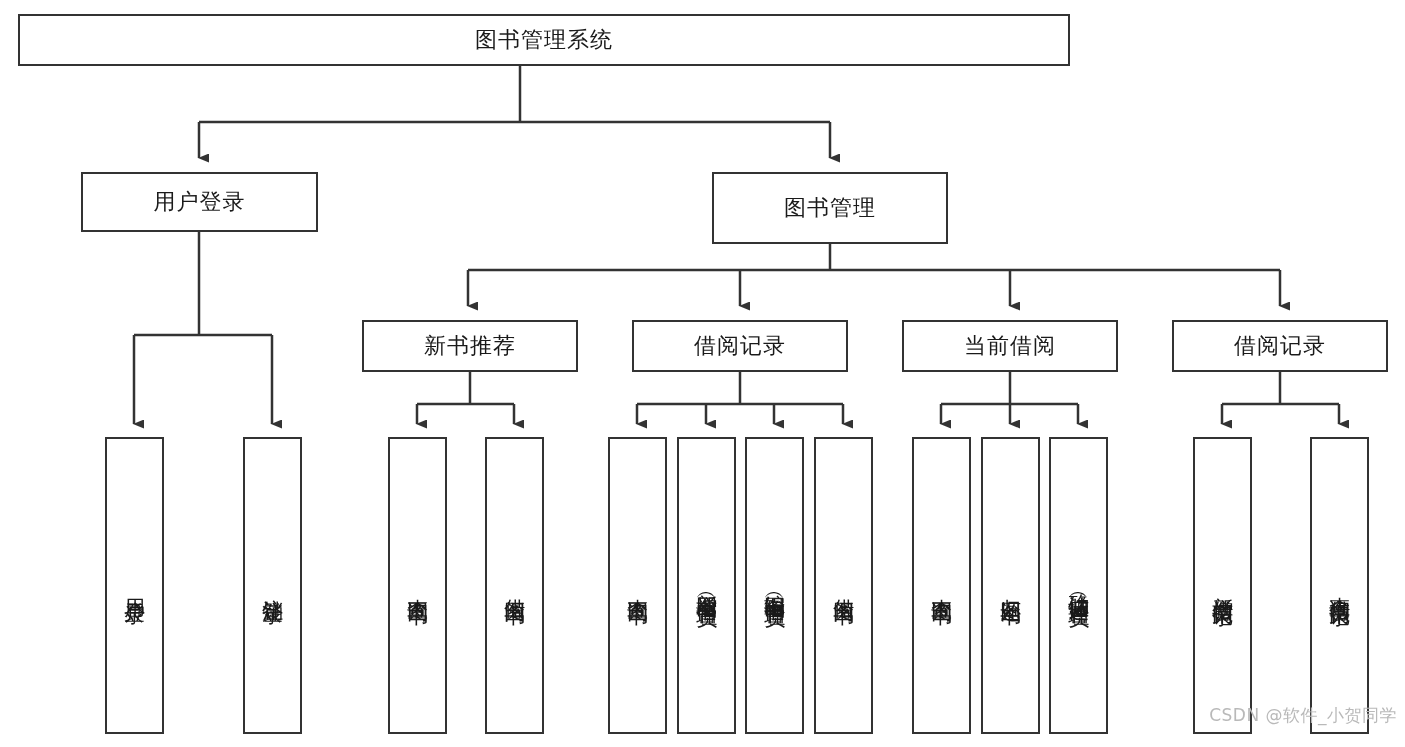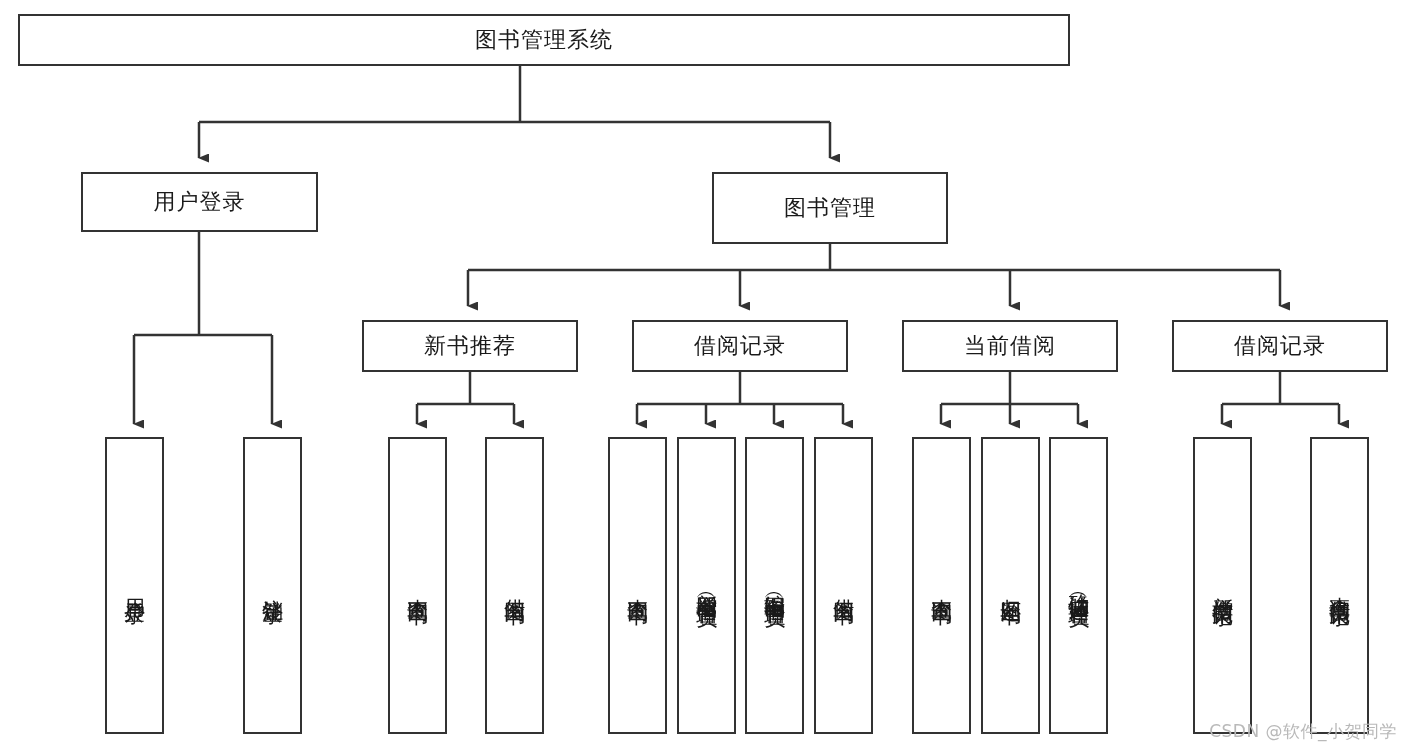--- a/index.html
+++ b/index.html
@@ -53,21 +53,21 @@
     white-space: nowrap;
     text-align: center;
   }
   .node-v .vtext {
     writing-mode: vertical-rl;
     text-orientation: upright;
   }
   .watermark {
     position: absolute;
     right: 8px;
-    bottom: 4px;
+    bottom: 20px;
     font-size: 17px;
     color: #b9b9b9;
     letter-spacing: 0.5px;
     white-space: nowrap;
     z-index: 5;
     pointer-events: none;
   }
 </style>
 </head>
 <body>

